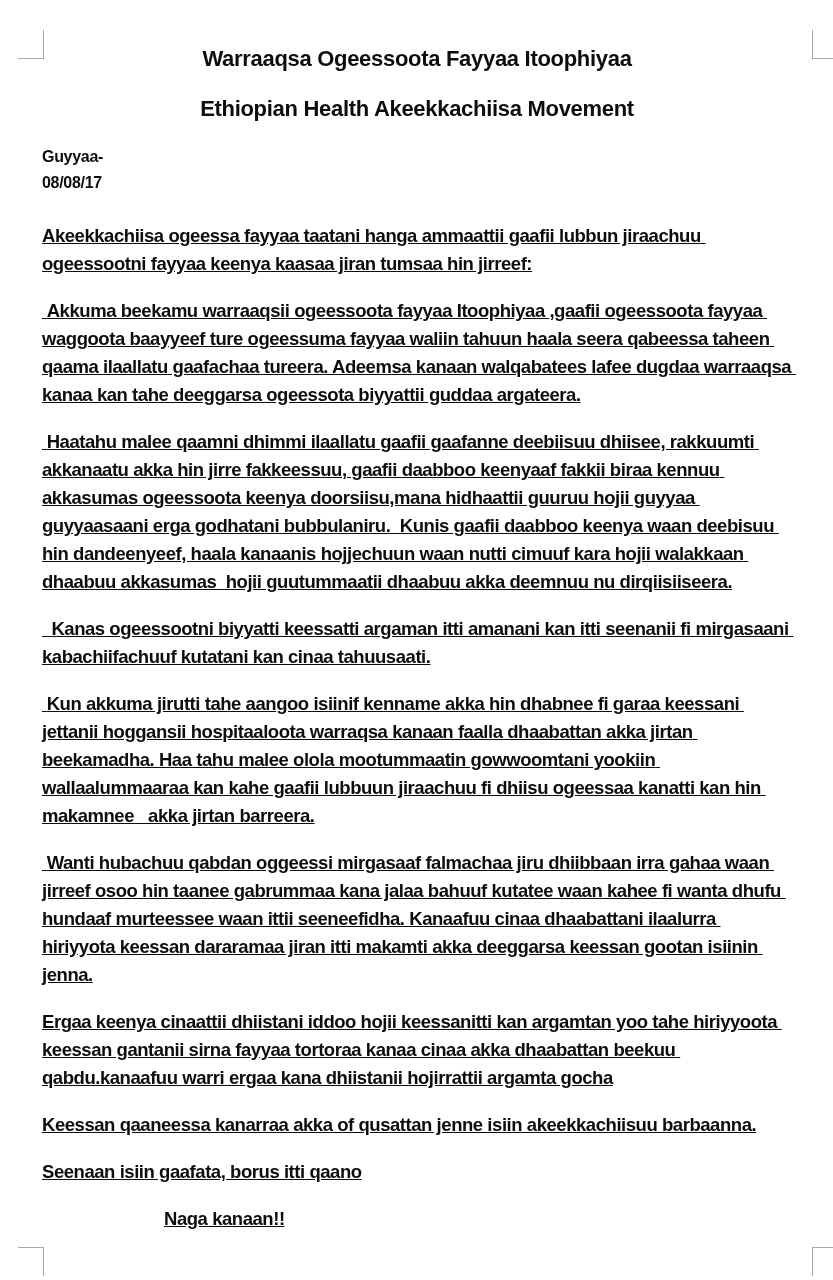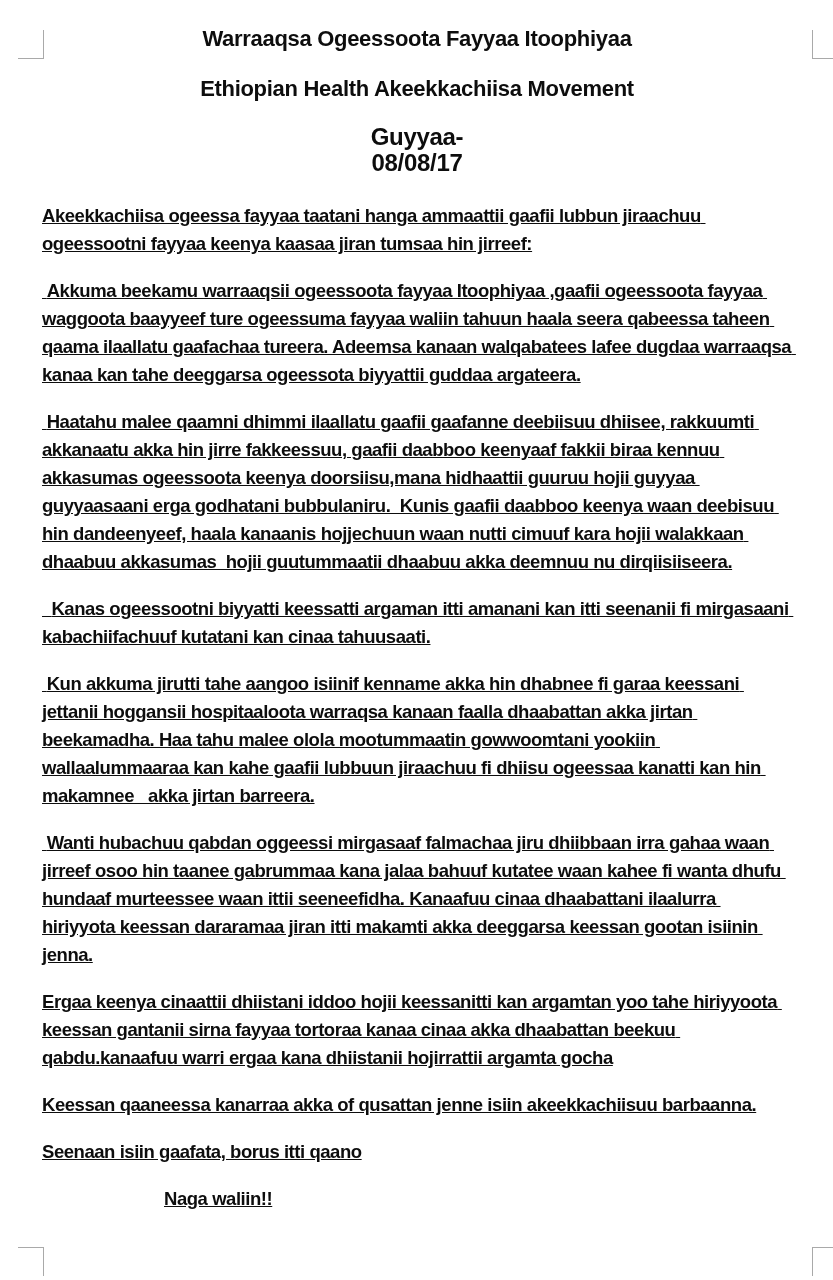--- a/index.html
+++ b/index.html
@@ -21,34 +21,34 @@
   .crop.tl { left: 18px;  top: 30px;   width: 25px; height: 28px; border-right: 1px solid #a9a9a9; border-bottom: 1px solid #a9a9a9; }
   .crop.tr { left: 812px; top: 30px;   width: 20px; height: 28px; border-left: 1px solid #a9a9a9;  border-bottom: 1px solid #a9a9a9; }
   .crop.bl { left: 18px;  top: 1247px; width: 25px; height: 28px; border-right: 1px solid #a9a9a9; border-top: 1px solid #a9a9a9; }
   .crop.br { left: 812px; top: 1247px; width: 20px; height: 28px; border-left: 1px solid #a9a9a9;  border-top: 1px solid #a9a9a9; }
 
   .content {
     position: absolute;
     left: 42px;
     right: 41px;
     top: 0;
-    padding-top: 24px;
+    padding-top: 44px;
     color: #0d0d0d;
   }
   .doc-title {
     text-align: center;
     font-size: 22px;
     line-height: 30px;
     font-weight: 700;
     letter-spacing: -0.3px;
     margin: 0 0 20px 0;
   }
   .date-block {
-    text-align: center;
-    font-size: 24px;
+    text-align: left;
+    font-size: 16px;
     line-height: 26px;
     font-weight: 700;
     letter-spacing: -0.3px;
     margin: 18px 0 26px 0;
   }
   .body-text p {
     margin: 0 0 19px 0;
     font-size: 18.5px;
     line-height: 28px;
     font-weight: 700;
@@ -85,17 +85,17 @@
     <div class="body-text">
       <p>Akeekkachiisa ogeessa fayyaa taatani hanga ammaattii gaafii lubbun jiraachuu ogeessootni fayyaa keenya kaasaa jiran tumsaa hin jirreef:</p>
       <p> Akkuma beekamu warraaqsii ogeessoota fayyaa Itoophiyaa ,gaafii ogeessoota fayyaa waggoota baayyeef ture ogeessuma fayyaa waliin tahuun haala seera qabeessa taheen qaama ilaallatu gaafachaa tureera. Adeemsa kanaan walqabatees lafee dugdaa warraaqsa kanaa kan tahe deeggarsa ogeessota biyyattii guddaa argateera.</p>
       <p> Haatahu malee qaamni dhimmi ilaallatu gaafii gaafanne deebiisuu dhiisee, rakkuumti akkanaatu akka hin jirre fakkeessuu, gaafii daabboo keenyaaf fakkii biraa kennuu akkasumas ogeessoota keenya doorsiisu,mana hidhaattii guuruu hojii guyyaa guyyaasaani erga godhatani bubbulaniru.  Kunis gaafii daabboo keenya waan deebisuu hin dandeenyeef, haala kanaanis hojjechuun waan nutti cimuuf kara hojii walakkaan dhaabuu akkasumas  hojii guutummaatii dhaabuu akka deemnuu nu dirqiisiiseera.</p>
       <p>  Kanas ogeessootni biyyatti keessatti argaman itti amanani kan itti seenanii fi mirgasaani kabachiifachuuf kutatani kan cinaa tahuusaati.</p>
       <p> Kun akkuma jirutti tahe aangoo isiinif kenname akka hin dhabnee fi garaa keessani jettanii hoggansii hospitaaloota warraqsa kanaan faalla dhaabattan akka jirtan beekamadha. Haa tahu malee olola mootummaatin gowwoomtani yookiin wallaalummaaraa kan kahe gaafii lubbuun jiraachuu fi dhiisu ogeessaa kanatti kan hin makamnee   akka jirtan barreera.</p>
       <p> Wanti hubachuu qabdan oggeessi mirgasaaf falmachaa jiru dhiibbaan irra gahaa waan jirreef osoo hin taanee gabrummaa kana jalaa bahuuf kutatee waan kahee fi wanta dhufu hundaaf murteessee waan ittii seeneefidha. Kanaafuu cinaa dhaabattani ilaalurra hiriyyota keessan dararamaa jiran itti makamti akka deeggarsa keessan gootan isiinin jenna.</p>
       <p>Ergaa keenya cinaattii dhiistani iddoo hojii keessanitti kan argamtan yoo tahe hiriyyoota keessan gantanii sirna fayyaa tortoraa kanaa cinaa akka dhaabattan beekuu qabdu.kanaafuu warri ergaa kana dhiistanii hojirrattii argamta gocha</p>
       <p>Keessan qaaneessa kanarraa akka of qusattan jenne isiin akeekkachiisuu barbaanna.</p>
       <p>Seenaan isiin gaafata, borus itti qaano</p>
-      <p class="closing">Naga waliin!!</p>
+      <p class="closing">Naga kanaan!!</p>
     </div>
 
   </div>
 </div>
 
 </body></html>

